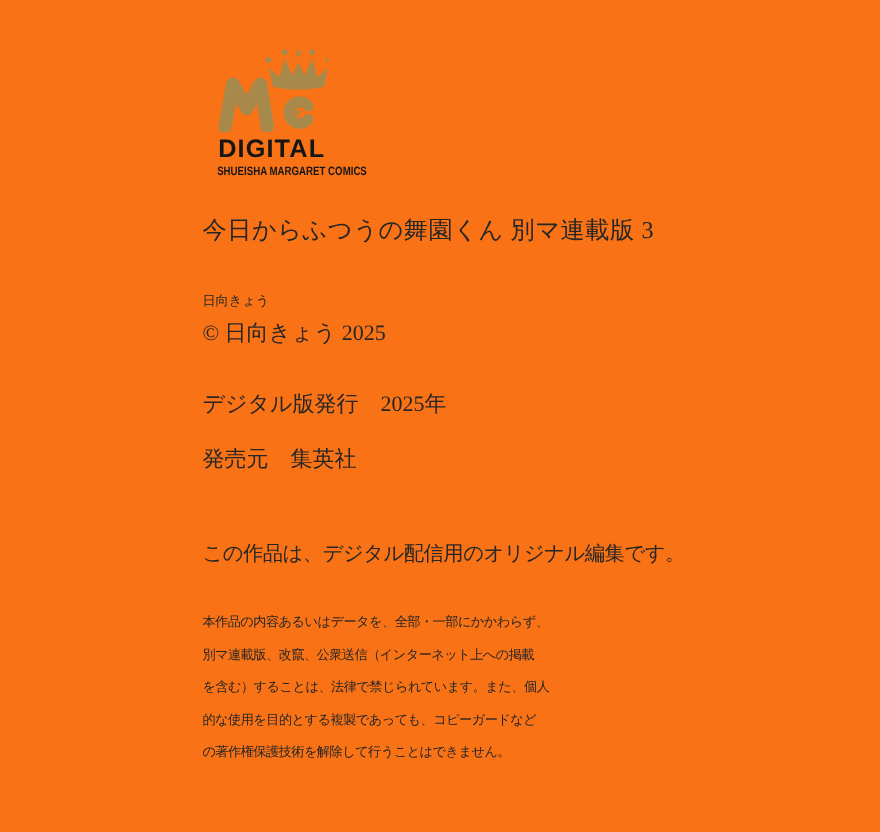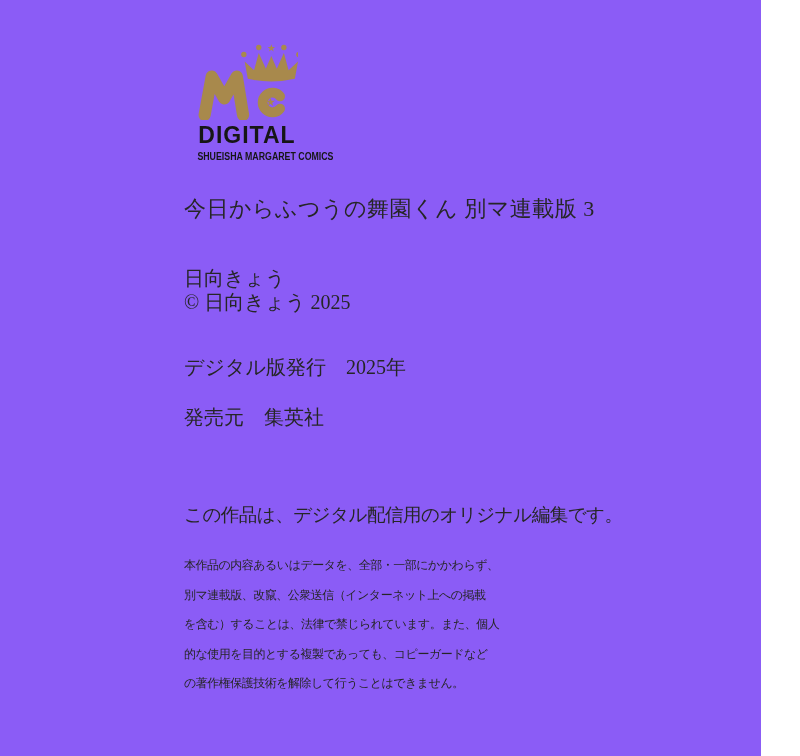--- a/index.html
+++ b/index.html
@@ -2,27 +2,26 @@
 <html><head>
 <meta charset="utf-8">
 <style>
   html, body {
     margin: 0;
     padding: 0;
     background: #ffffff;
   }
   .page {
     position: relative;
-    width: 717px;
+    width: 800px;
     height: 756px;
-    background: #8b5cf6;
+    background: #f97316;
     overflow: hidden;
     font-family: "Liberation Serif", "DejaVu Serif", serif;
     color: #262626;
-    padding-left: 44px;
   }
 
   
   .logo {
     position: absolute;
     left: 185px;
     top: 44px;
     width: 124px;
     text-align: center;
   }
@@ -55,26 +54,26 @@
 
   
   .line {
     position: absolute;
     left: 184px;
     white-space: nowrap;
     color: #262626;
     text-align: right;
   }
   .title        { top: 194px; font-size: 22px; letter-spacing: 0.5px; }
-  .author       { top: 265px; font-size: 20px; }
+  .author       { top: 265px; font-size: 12px; }
   .copyright    { top: 289px; font-size: 20px; }
   .digital-ed   { top: 354px; font-size: 20px; }
   .publisher    { top: 404px; font-size: 20px; }
   .url          { top: 429px; font-size: 20px; }
-  .edition-note { top: 502px; font-size: 18.5px; letter-spacing: -0.5px; }
+  .edition-note { top: 490px; font-size: 18.5px; letter-spacing: -0.5px; }
 
   .rights {
     position: absolute;
     left: 184px;
     top: 551px;
     font-size: 12px;
     letter-spacing: -0.5px;
     line-height: 29.5px;
     color: #262626;
   }

